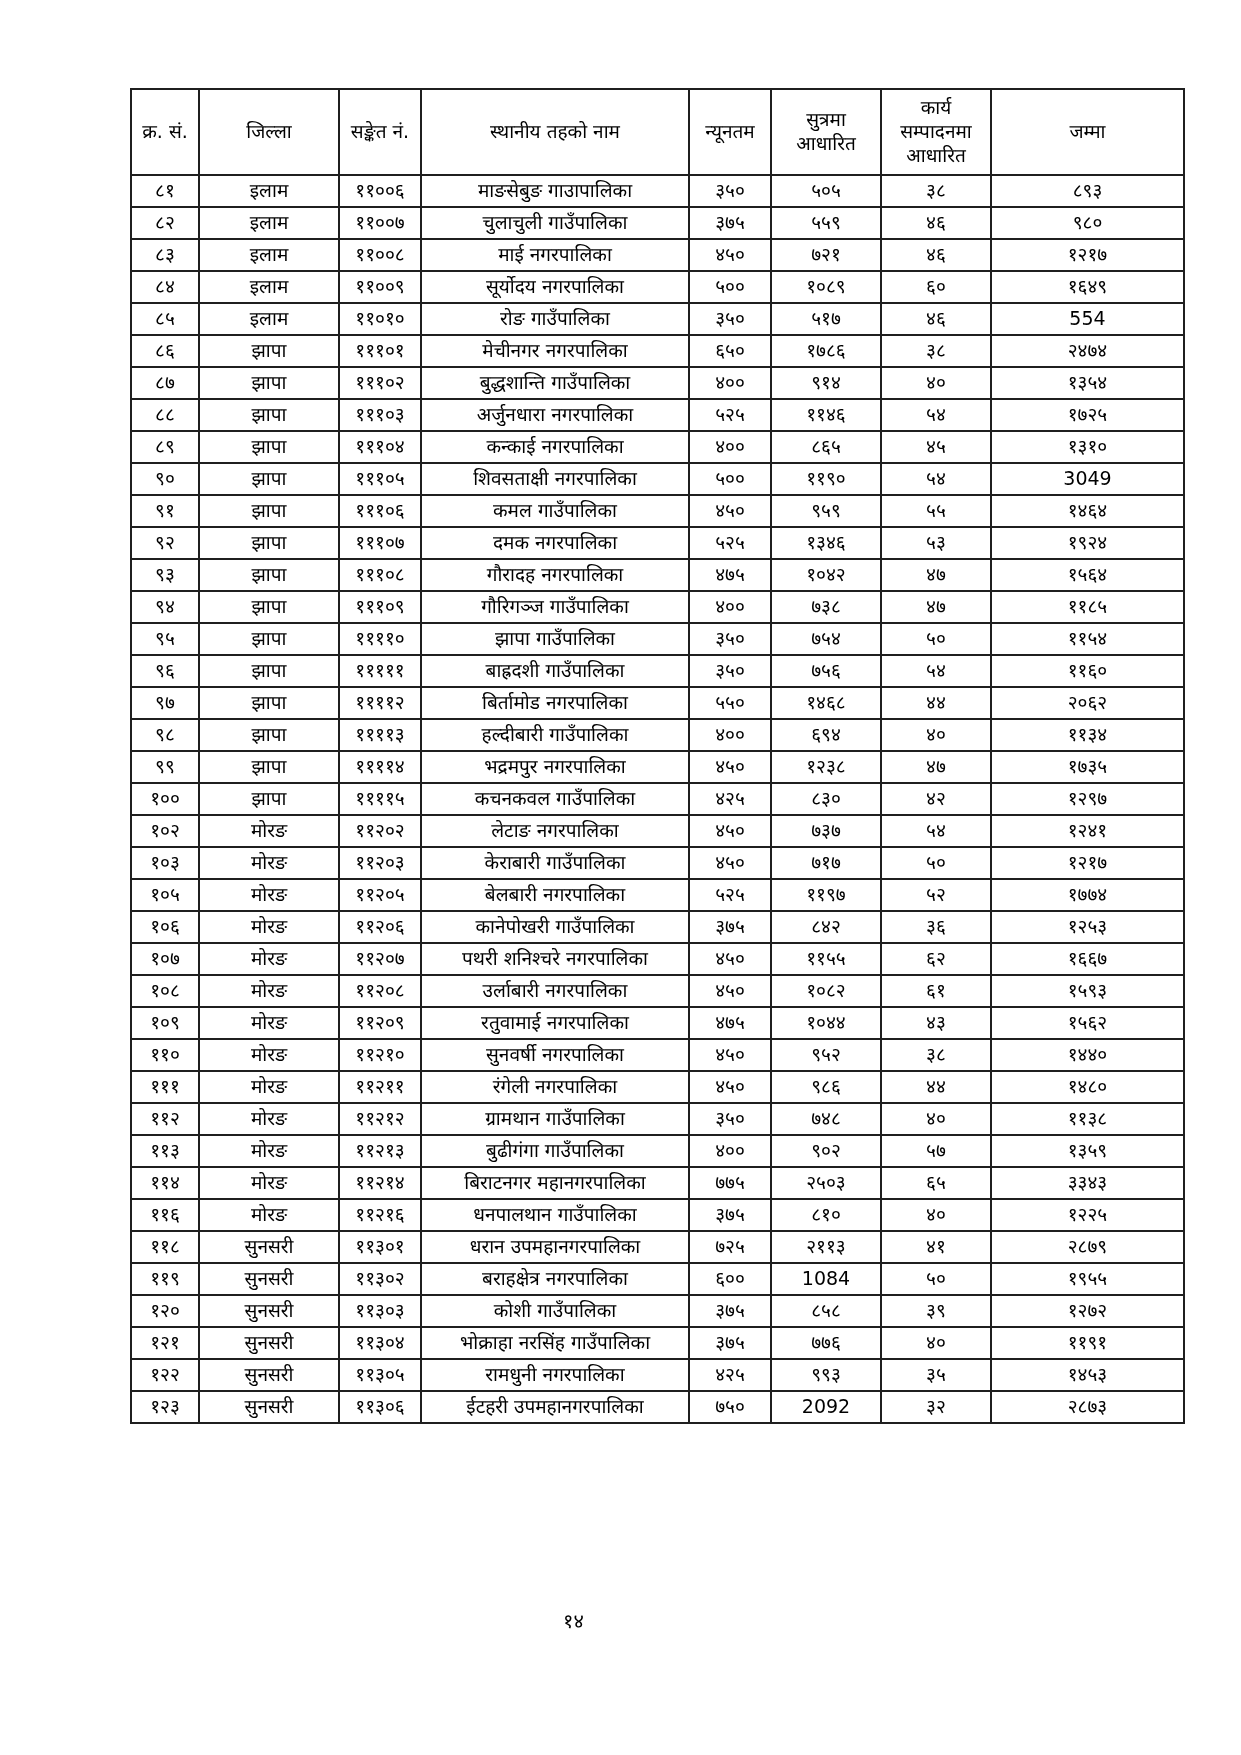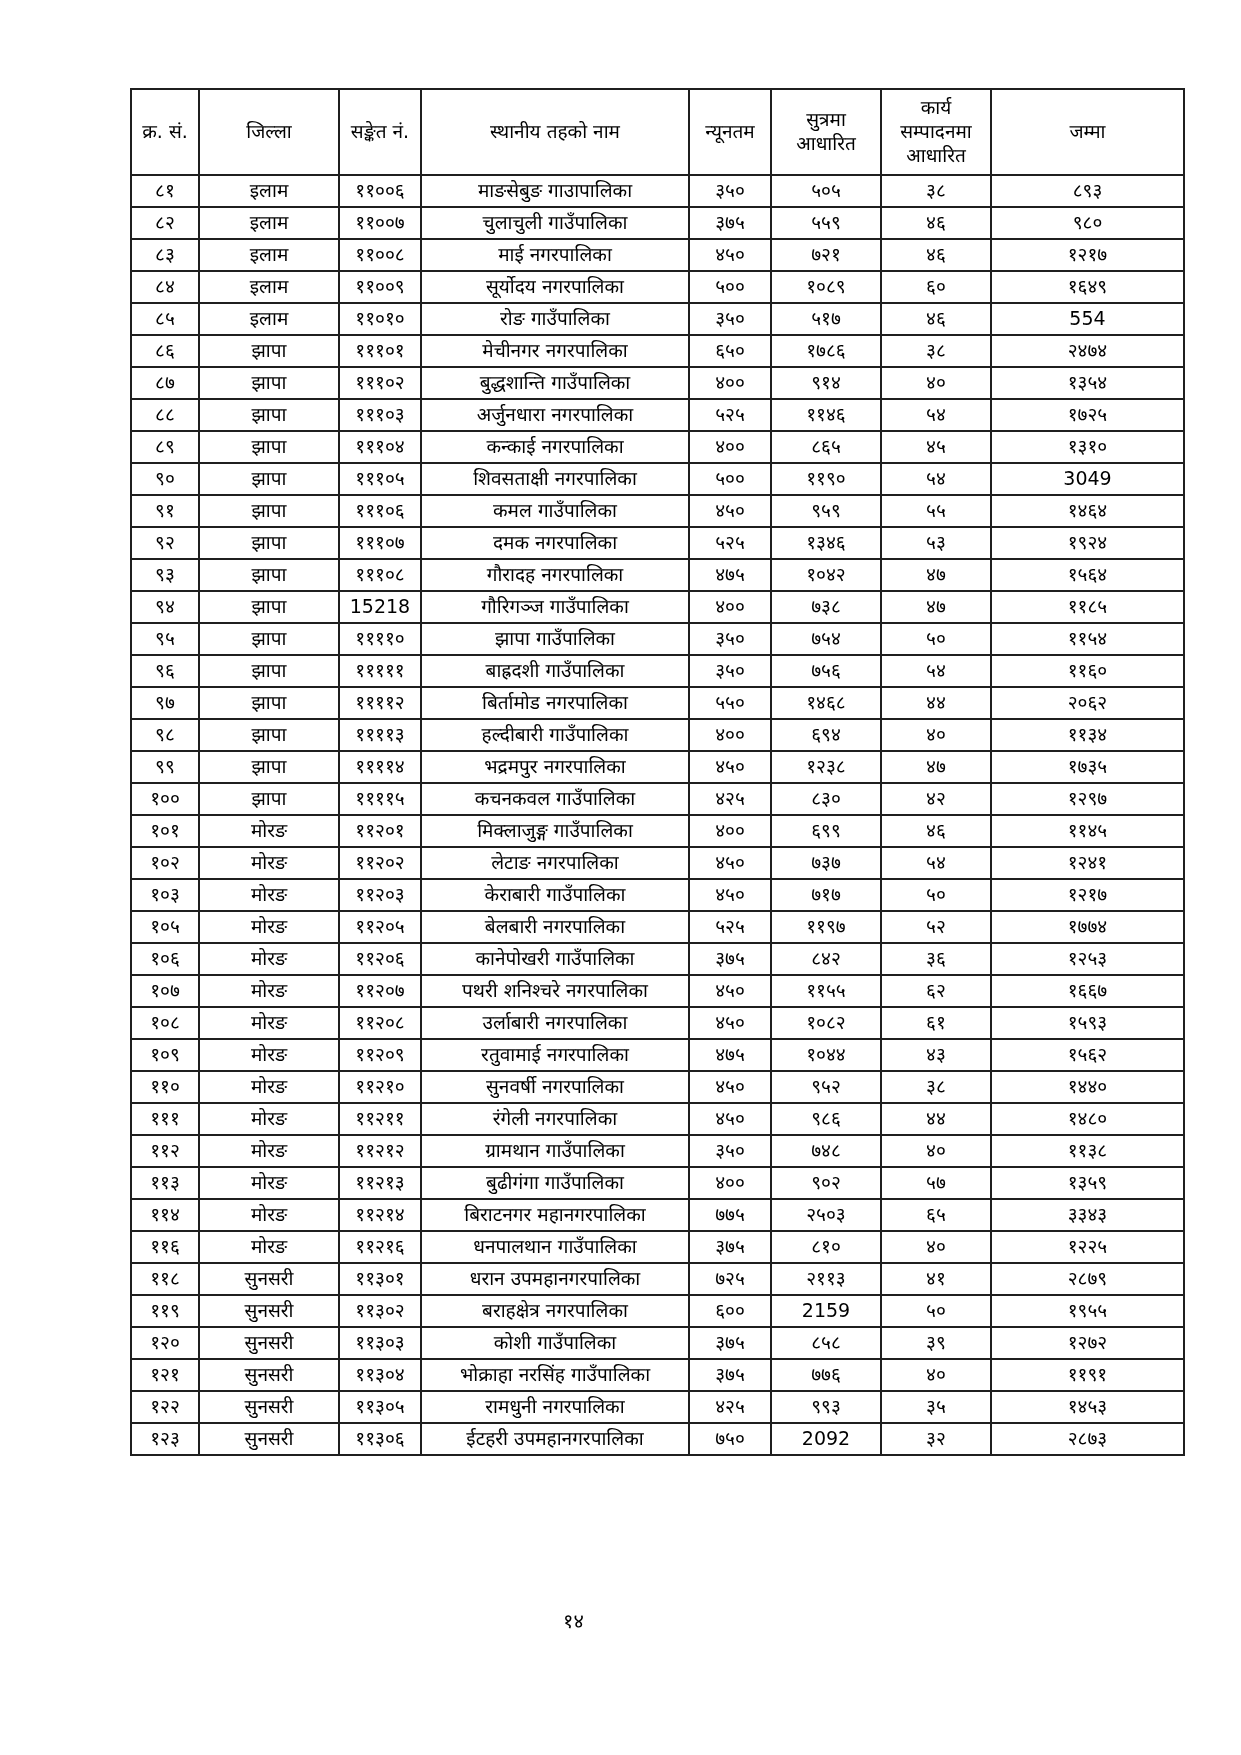--- a/index.html
+++ b/index.html
@@ -207,21 +207,21 @@
           <td>१११०८</td>
           <td class="name-cell">गौरादह नगरपालिका</td>
           <td>४७५</td>
           <td>१०४२</td>
           <td>४७</td>
           <td>१५६४</td>
         </tr>
         <tr>
           <td>९४</td>
           <td>झापा</td>
-          <td>15218</td>
+          <td>१११०९</td>
           <td class="name-cell">गौरिगञ्ज गाउँपालिका</td>
           <td>४००</td>
           <td>७३८</td>
           <td>४७</td>
           <td>११८५</td>
         </tr>
         <tr>
           <td>९५</td>
           <td>झापा</td>
           <td>११११०</td>
@@ -275,30 +275,20 @@
           <td>१००</td>
           <td>झापा</td>
           <td>११११५</td>
           <td class="name-cell">कचनकवल गाउँपालिका</td>
           <td>४२५</td>
           <td>८३०</td>
           <td>४२</td>
           <td>१२९७</td>
         </tr>
         <tr>
-          <td>१०१</td>
-          <td>मोरङ</td>
-          <td>११२०१</td>
-          <td class="name-cell">मिक्लाजुङ्ग गाउँपालिका</td>
-          <td>४००</td>
-          <td>६९९</td>
-          <td>४६</td>
-          <td>११४५</td>
-        </tr>
-        <tr>
           <td>१०२</td>
           <td>मोरङ</td>
           <td>११२०२</td>
           <td class="name-cell">लेटाङ नगरपालिका</td>
           <td>४५०</td>
           <td>७३७</td>
           <td>५४</td>
           <td>१२४१</td>
         </tr>
         <tr>
@@ -430,21 +420,21 @@
           <td>२११३</td>
           <td>४१</td>
           <td>२८७९</td>
         </tr>
         <tr>
           <td>११९</td>
           <td>सुनसरी</td>
           <td>११३०२</td>
           <td class="name-cell">बराहक्षेत्र नगरपालिका</td>
           <td>६००</td>
-          <td>2159</td>
+          <td>1084</td>
           <td>५०</td>
           <td>१९५५</td>
         </tr>
         <tr>
           <td>१२०</td>
           <td>सुनसरी</td>
           <td>११३०३</td>
           <td class="name-cell">कोशी गाउँपालिका</td>
           <td>३७५</td>
           <td>८५८</td>

